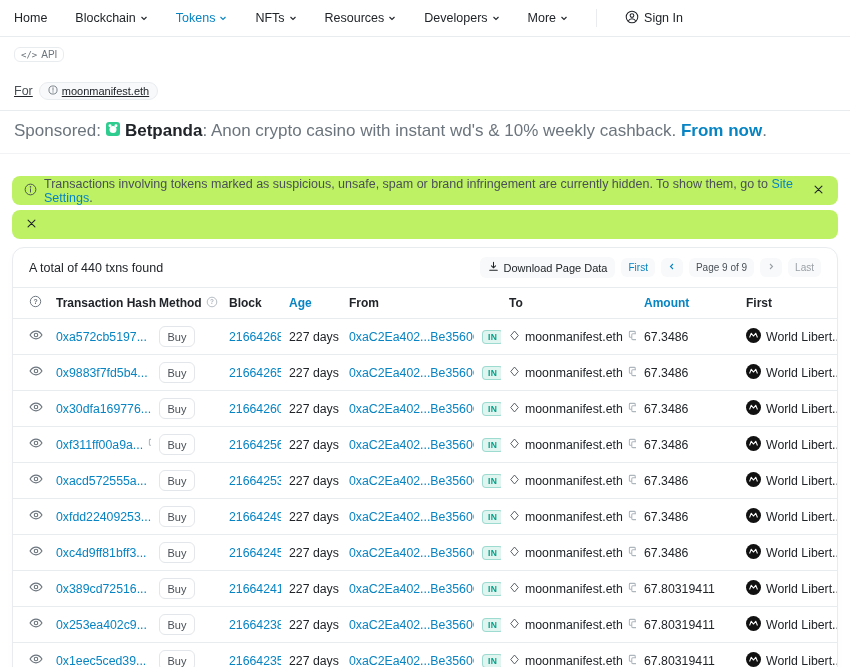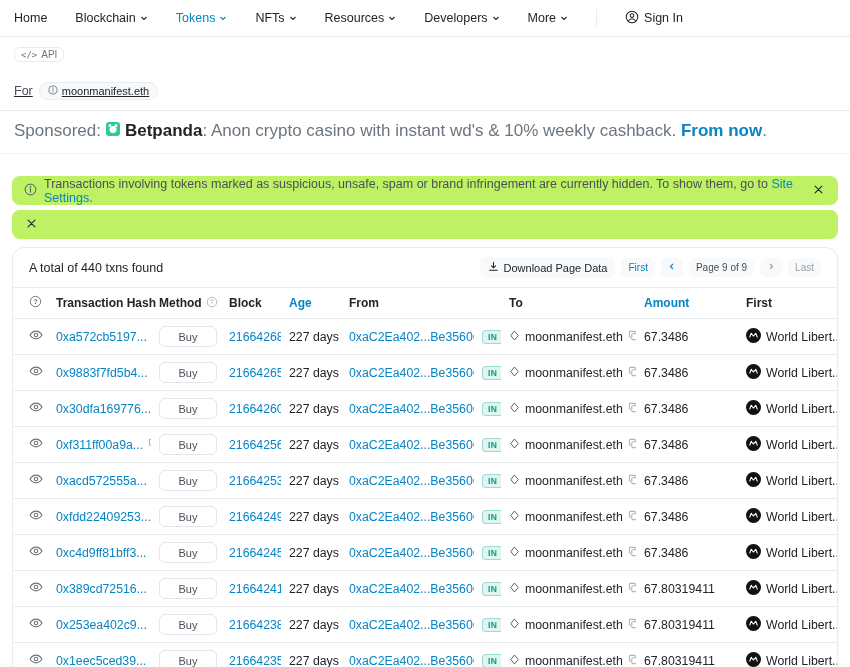--- a/index.html
+++ b/index.html
@@ -61,21 +61,21 @@
 
   
   table { width:100%; border-collapse:collapse; table-layout:fixed; }
   thead th { text-align:left; font-size:12px; font-weight:700; color:#212529; padding:7px 8px;
              border-top:1px solid #e9ecef; border-bottom:1px solid #e9ecef; white-space:nowrap; }
   tbody td { padding:7px 8px; border-bottom:1px solid #e9ecef; white-space:nowrap; overflow:hidden;
              font-size:12.3px; vertical-align:middle; }
   th.first, td.first { padding-left:16px; }
   .cell-flex { display:flex; align-items:center; gap:5px; }
   .icon-btn { background:none; border:none; cursor:pointer; display:inline-flex; align-items:center; padding:0; }
-  .method-btn { background:#fff; border:1px solid #e3e6ea; border-radius:6px; width:58px; height:21px;
+  .method-btn { background:#fff; border:1px solid #e3e6ea; border-radius:6px; width:36px; height:21px;
                 font-size:11px; font-family:inherit; color:#495057; cursor:pointer; }
   .dir-badge { display:inline-block; background:rgba(0,161,134,.12); border:1px solid rgba(0,161,134,.3);
                color:#00a186; font-size:8.5px; font-weight:700; letter-spacing:.4px; border-radius:4px;
                padding:2px 5px; line-height:1; }
   .th-link { color:#0784c3; cursor:pointer; }
   .th-flex { display:flex; align-items:center; gap:4px; }
   .to-name { color:#212529; }
 </style>
 </head>
 <body>

